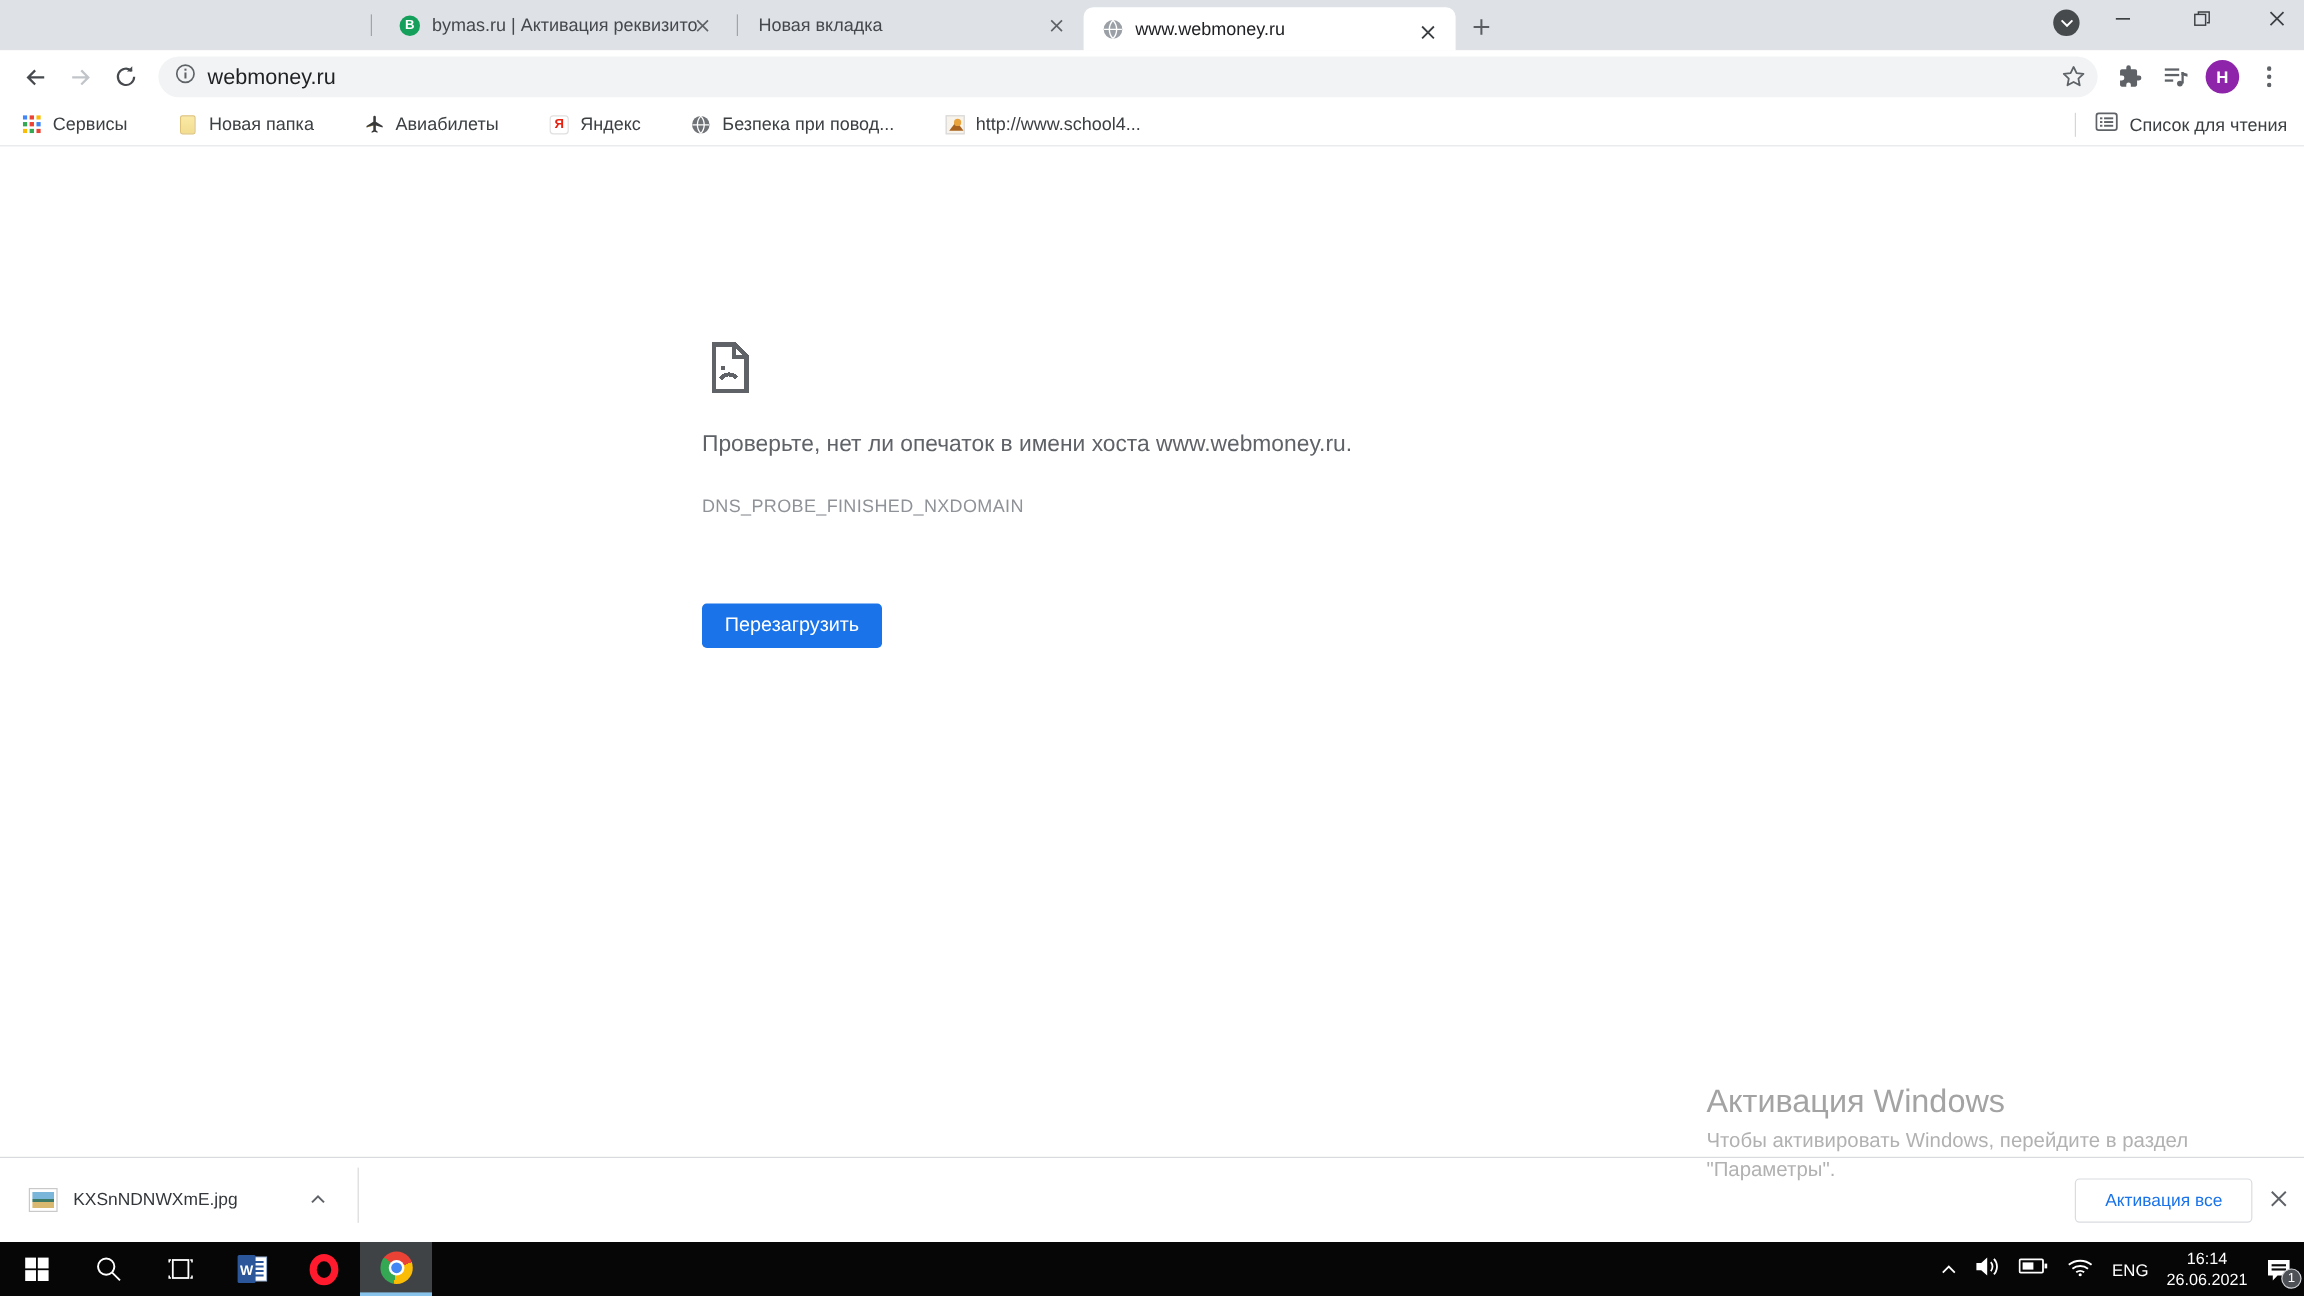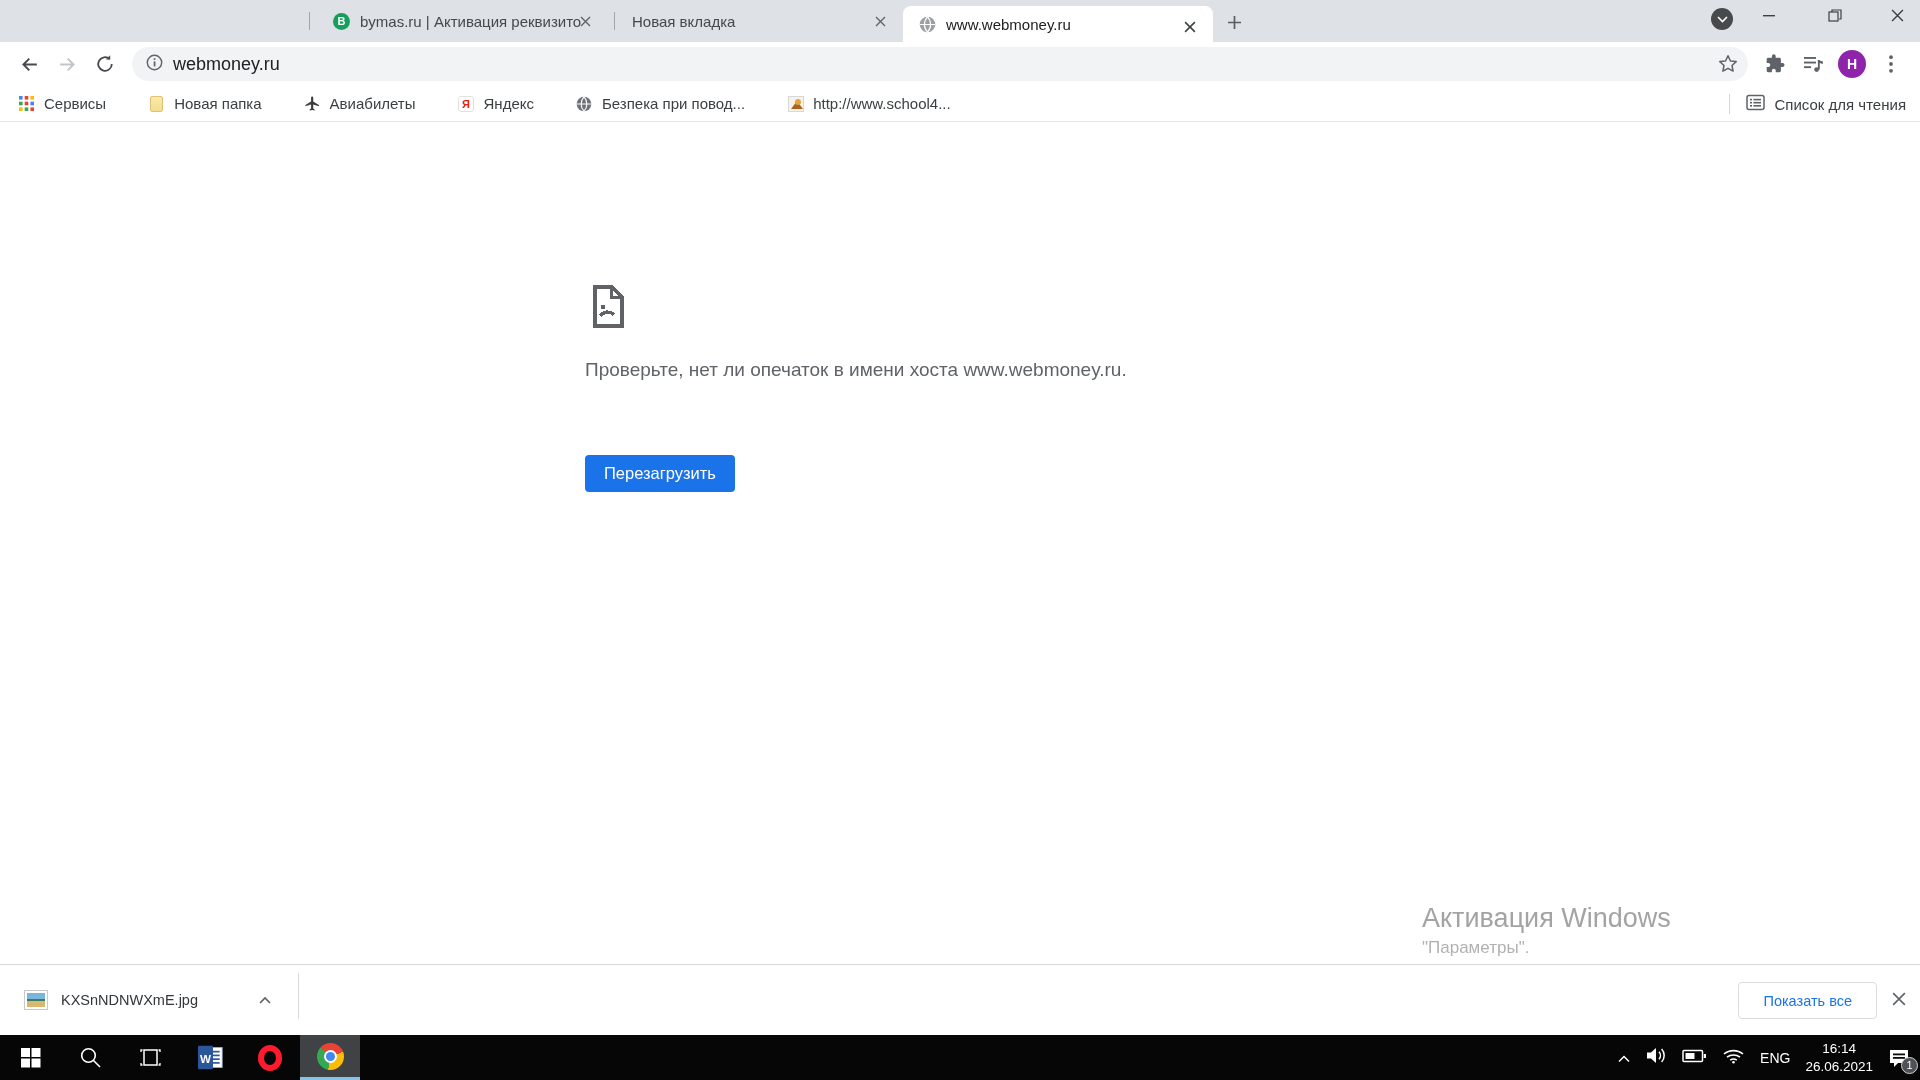--- a/index.html
+++ b/index.html
@@ -306,41 +306,43 @@
     <div class="errwrap">
       <span>
         <svg width="47" height="47" viewBox="0 0 24 24" shape-rendering="crispEdges">
             <path d="M5.1 2.1 H14 L18.9 7 V21.9 H5.1 Z" fill="none" stroke="#5f6368" stroke-width="1.9"></path>
             <path d="M13.6 2.1 V7.4 H18.9" fill="none" stroke="#5f6368" stroke-width="1.6"></path>
             <rect x="8.1" y="11.2" width="1.9" height="1.9" fill="#5f6368"></rect>
             <path d="M7.9 16.8 C9.6 14.4 12.6 14.2 14.8 16.2" fill="none" stroke="#5f6368" stroke-width="1.7"></path>
           </svg>
       </span>
       <p>Проверьте, нет ли опечаток в имени хоста www.webmoney.ru.</p>
+      <div class="errcode">DNS_PROBE_FINISHED_NXDOMAIN</div>
       <button class="reload-btn">Перезагрузить</button>
     </div>
   </div>
 
   <div class="watermark">
     <div class="wm-title">Активация Windows</div>
+    <div class="wm-line">Чтобы активировать Windows, перейдите в раздел</div>
     <div class="wm-line wm-line2">"Параметры".</div>
   </div>
 
   <div class="dlbar">
     <div class="dl-item">
       <span class="dl-thumb"></span>
       <span class="dl-name">KXSnNDNWXmE.jpg</span>
       <span class="dl-chev">
         <svg width="14" height="9" viewBox="0 0 14 9">
             <polyline points="2,7 7,2 12,7" fill="none" stroke="#5f6368" stroke-width="1.7"></polyline>
           </svg>
       </span>
     </div>
     <div class="dl-div"></div>
-    <button class="showall">Показать все</button>
+    <button class="showall">Активация все</button>
     <span class="dl-close">
       <svg width="14" height="14" viewBox="0 0 12 12">
           <path d="M1 1 L11 11 M11 1 L1 11" stroke="#5f6368" stroke-width="1.4"></path>
         </svg>
     </span>
   </div>
 
   <div class="taskbar">
     <div class="tb-slot">
       <svg width="21" height="21" viewBox="0 0 21 21">

